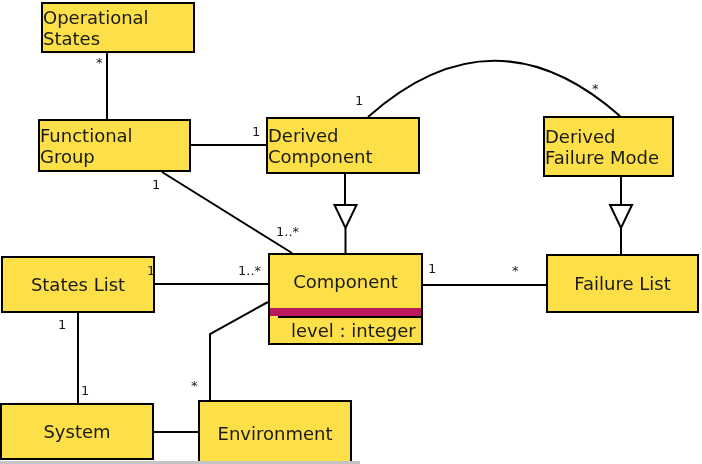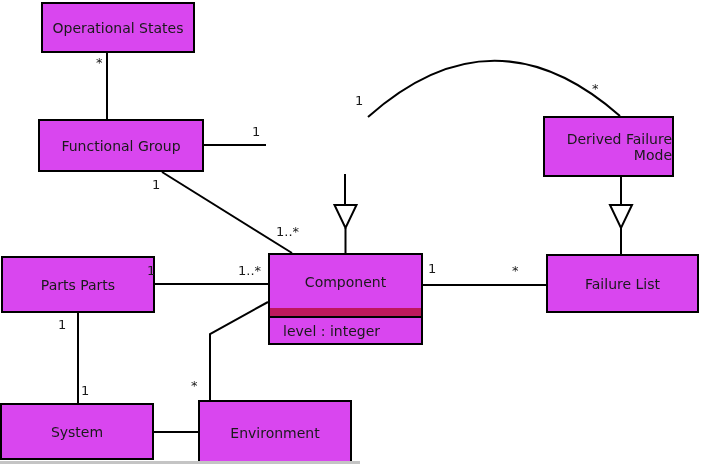--- a/index.html
+++ b/index.html
@@ -23,27 +23,27 @@
     fill: none;
   }
   #wires polygon {
     stroke: #000000;
     stroke-width: 2;
     fill: #ffffff;
   }
   .class-box {
     position: absolute;
     box-sizing: border-box;
-    background: #d946ef;
+    background: #fde047;
     border: 2px solid #000000;
     display: flex;
     align-items: center;
     justify-content: center;
-    font-size: 14px;
-    text-align: right;
+    font-size: 18px;
+    text-align: left;
   }
   .class-box.compartmented {
     display: block;
     padding: 0;
   }
   .compartment-name {
     box-sizing: border-box;
     height: 61px;
     border-bottom: 8px solid #be185d;
     display: flex;
@@ -51,20 +51,21 @@
     justify-content: center;
   }
   .compartment-attrs {
     box-sizing: border-box;
     height: 27px;
     border-top: 2px solid #000000;
     display: flex;
     align-items: center;
     justify-content: flex-start;
     padding-left: 13px;
+    margin-left: 8px;
   }
   .mult {
     position: absolute;
     font-size: 13px;
     line-height: 15px;
     white-space: nowrap;
   }
   #bottom-edge {
     position: absolute;
     left: 0; top: 461px;
@@ -92,31 +93,34 @@
     <line x1="423" y1="285" x2="546" y2="285"></line>
     <line x1="78" y1="313" x2="78" y2="403"></line>
     <polyline points="268,302 210,334 210,400"></polyline>
     <line x1="154" y1="432" x2="198" y2="432"></line>
   </svg>
 
   <div class="class-box" style="left:41px; top:2px; width:154px; height:51px;">
     <span>Operational States</span>
   </div>
 
-  <div class="class-box" style="left:38px; top:119px; width:166px; height:53px;">
+  <div class="class-box" style="left:38px; top:119px; width:153px; height:53px;">
     <span>Functional Group</span>
   </div>
 
+  <div class="class-box" style="left:266px; top:117px; width:154px; height:57px;">
+    <span>Derived Component</span>
+  </div>
 
   <div class="class-box" style="left:543px; top:116px; width:131px; height:61px;">
     <span>Derived Failure Mode</span>
   </div>
 
   <div class="class-box" style="left:1px; top:256px; width:154px; height:57px;">
-    <span>Parts Parts</span>
+    <span>States List</span>
   </div>
 
   <div class="class-box compartmented" style="left:268px; top:253px; width:155px; height:92px;">
     <div class="compartment-name">
       <span>Component</span>
     </div>
     <div class="compartment-attrs">
       <span>level : integer</span>
     </div>
   </div>

